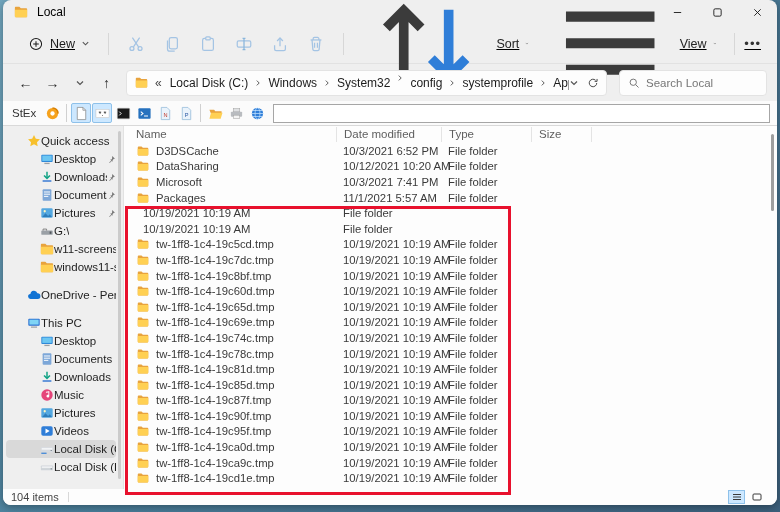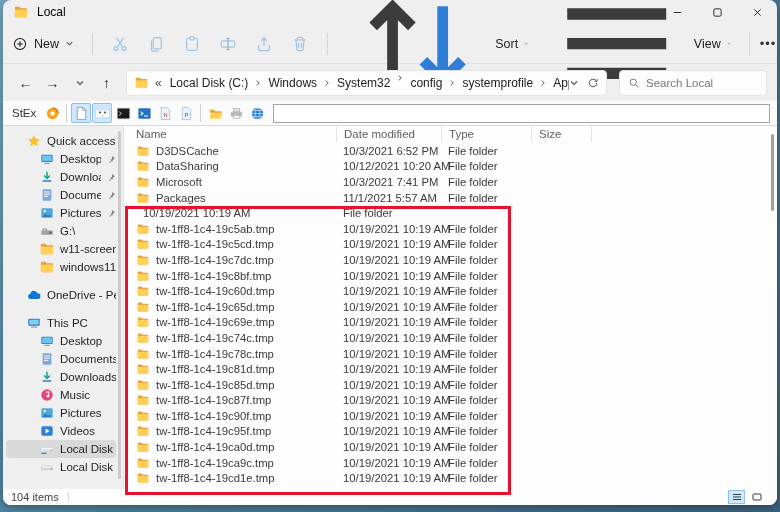--- a/index.html
+++ b/index.html
@@ -16,21 +16,21 @@
     display: flex; flex-direction: column; overflow: hidden;
   }
   
   .titlebar { height: 24px; flex: 0 0 auto; display: flex; align-items: center; padding-left: 10px; }
   .titlebar .ticon { width: 16px; height: 14px; display: inline-flex; }
   .titlebar .ttext { margin-left: 8px; font-size: 12px; color: #000000; }
   .controls { margin-left: auto; display: flex; height: 100%; }
   .ctrl { width: 40px; height: 100%; display: flex; align-items: center; justify-content: center; }
   .ctrl svg { width: 11px; height: 11px; }
   
-  .commandbar { height: 40px; flex: 0 0 auto; border-bottom: 1px solid #e2e2e2; display: flex; align-items: center; padding: 0 0; }
+  .commandbar { height: 40px; flex: 0 0 auto; border-bottom: 1px solid #e2e2e2; display: flex; align-items: center; padding: 0 16px; text-decoration: underline; }
   .cmd-new { display: flex; align-items: center; gap: 6px; padding: 5px 9px; border-radius: 4px; font-size: 12.5px; color: #1b1b1b; }
   .cmd-new svg.plus { width: 16px; height: 16px; }
   .vsep { width: 1px; height: 22px; background: #d7d7d7; margin: 0 9px; flex: 0 0 auto; }
   .cmd-ic { width: 36px; height: 30px; display: flex; align-items: center; justify-content: center; border-radius: 4px; }
   .cmd-ic svg { width: 18px; height: 18px; }
   .cmd-text { display: flex; align-items: center; gap: 6px; padding: 5px 9px; border-radius: 4px; font-size: 12.5px; color: #242424; }
   .chev { width: 9px; height: 9px; display: inline-flex; }
   .more-btn { width: 34px; height: 30px; display: flex; align-items: center; justify-content: center; font-size: 13px; color: #333; letter-spacing: 1px; border-radius: 4px; }
   
   .addressrow { height: 37px; flex: 0 0 auto; display: flex; align-items: center; padding: 0 10px; gap: 2px; }
@@ -51,21 +51,21 @@
   .stexbar { height: 25px; flex: 0 0 auto; background: #fbfbfb; border-bottom: 1px solid #d9d9d9; display: flex; align-items: center; padding: 0 5px; gap: 1px; }
   .stex-label { font-size: 11.5px; color: #333; margin: 0 5px 0 4px; }
   .stex-btn { width: 20px; height: 20px; display: flex; align-items: center; justify-content: center; border: 1px solid transparent; border-radius: 2px; flex: 0 0 auto; }
   .stex-btn svg { width: 15px; height: 15px; }
   .stex-btn.selected { background: #cde8ff; border-color: #8ec1ea; }
   .stex-sep { width: 1px; height: 18px; background: #d0d0d0; margin: 0 3px; flex: 0 0 auto; }
   .stex-input { flex: 1; height: 19px; margin: 0 2px 0 5px; border: 1px solid #a6a6a6; background: #fff; font-size: 11px; padding: 0 4px; font-family: "Liberation Sans", sans-serif; }
   
   .main { flex: 1; min-height: 0; display: flex; background: #fdfdfd; position: relative; }
   .sidebar { width: 121px; flex: 0 0 auto; background: #efefef; border-right: 1px solid #e2e2e2; padding-top: 6px; position: relative; overflow: hidden; }
-  .side-item { height: 18px; display: flex; align-items: center; gap: 6px; padding-left: 21px; margin: 0 7px 0 3px; font-size: 11.5px; color: #1f1f1f; border-radius: 4px; white-space: nowrap; overflow: hidden; }
+  .side-item { height: 18px; display: flex; align-items: center; padding-left: 21px; margin: 0 7px 0 3px; font-size: 11.5px; color: #1f1f1f; border-radius: 4px; white-space: nowrap; overflow: hidden; }
   .side-item .sicon { width: 14px; height: 14px; flex: 0 0 auto; display: inline-flex; }
   .side-item .slabel { overflow: hidden; }
   .side-item.level1 { padding-left: 34px; }
   .side-item.gap { margin-top: 10px; }
   .side-item.selected { background: #d9d9d9; }
   .side-item .pin { margin-left: auto; width: 9px; height: 9px; flex: 0 0 auto; display: inline-flex; opacity: .8; }
   .side-scroll { position: absolute; right: 2px; top: 5px; bottom: 10px; width: 3px; background: #cbcbcb; border-radius: 2px; }
   .filearea { flex: 1; min-width: 0; position: relative; overflow: hidden; background: #fdfdfd; }
   .fheader { display: grid; grid-template-columns: 200px 105px 90px 60px 1fr; height: 17px; align-items: center; padding-left: 12px; font-size: 11.5px; color: #5f5f5f; }
   .fheader .hcell { height: 15px; line-height: 15px; white-space: nowrap; }
@@ -793,29 +793,20 @@
             <span class="tcell"></span>
           </div>
 
           <div class="frow">
             <span class="dcell">10/19/2021 10:19 AM</span>
             <span class="tcell">File folder</span>
             <span class="tcell"></span>
           </div>
 
           <div class="frow">
-            <span class="ncell">
-              <span class="ficon">
-                <svg viewBox="0 0 16 16" width="100%" height="100%" xmlns="http://www.w3.org/2000/svg">
-                  <path d="M1 3.2c0-.7.5-1.2 1.2-1.2h3.4c.3 0 .6.1.8.4l1.4 1.4H14c.6 0 1 .5 1 1v8c0 .7-.5 1.2-1.2 1.2H2.2A1.2 1.2 0 0 1 1 12.8z" fill="#e8a33d"></path>
-                  <path d="M1 5.4h14v7.4c0 .7-.5 1.2-1.2 1.2H2.2A1.2 1.2 0 0 1 1 12.8z" fill="#ffd053"></path>
-                </svg>
-              </span>
-              <span>tw-1ff8-1c4-19c5ab.tmp</span>
-            </span>
             <span class="dcell">10/19/2021 10:19 AM</span>
             <span class="tcell">File folder</span>
             <span class="tcell"></span>
           </div>
 
           <div class="frow">
             <span class="ncell">
               <span class="ficon">
                 <svg viewBox="0 0 16 16" width="100%" height="100%" xmlns="http://www.w3.org/2000/svg">
                   <path d="M1 3.2c0-.7.5-1.2 1.2-1.2h3.4c.3 0 .6.1.8.4l1.4 1.4H14c.6 0 1 .5 1 1v8c0 .7-.5 1.2-1.2 1.2H2.2A1.2 1.2 0 0 1 1 12.8z" fill="#e8a33d"></path>

